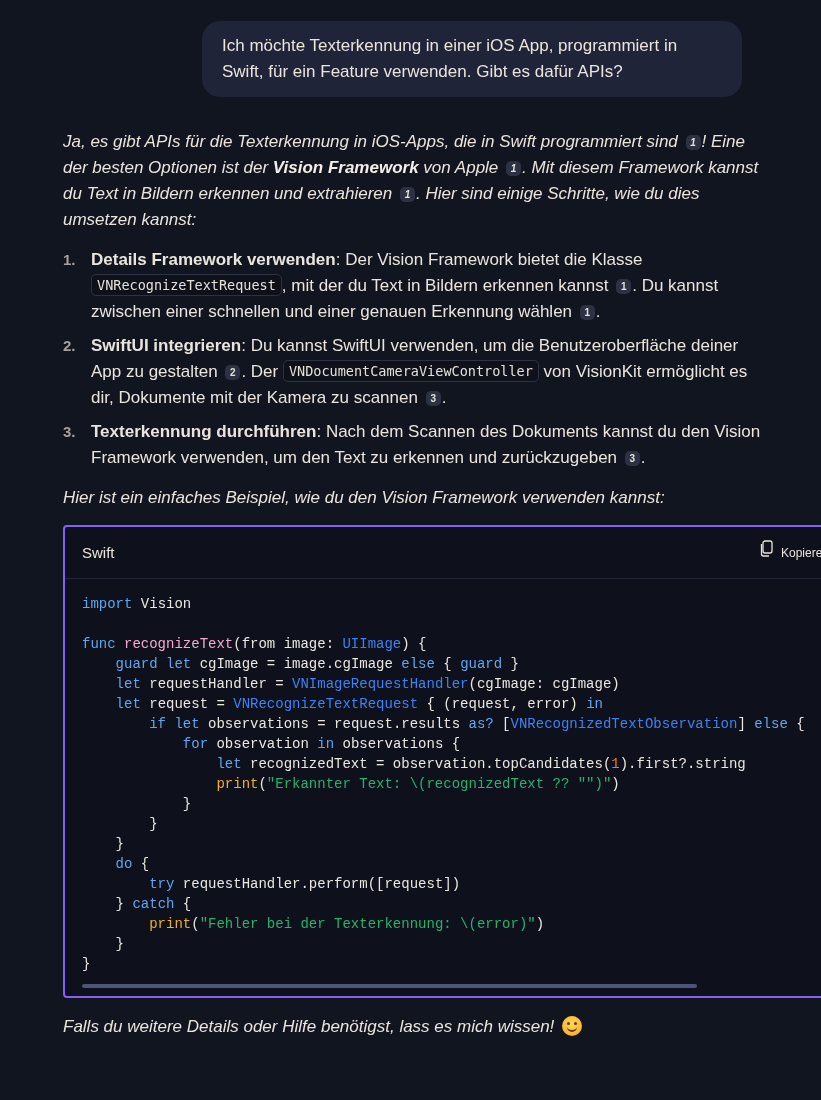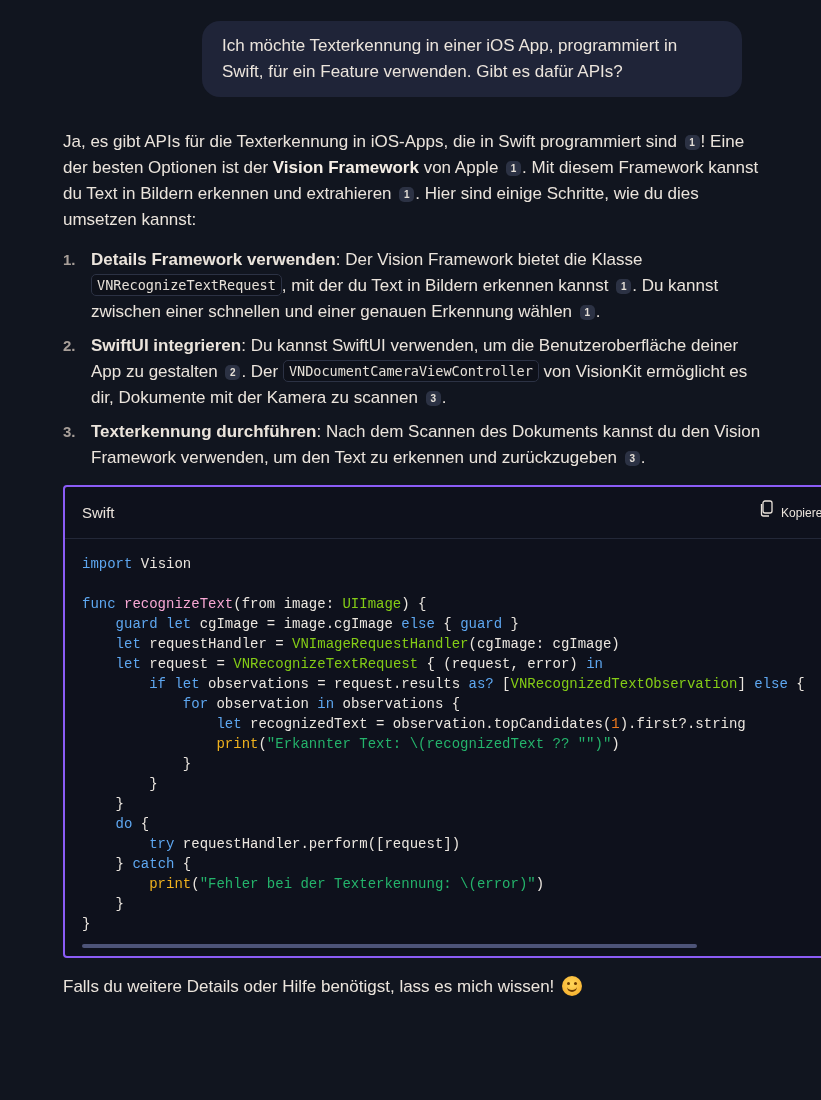--- a/index.html
+++ b/index.html
@@ -21,21 +21,21 @@
       padding: 12px 20px 0 20px;
       font-size: 17px;
       line-height: 26px;
       color: #ebe4dc;
     }
     .assistant {
       position: absolute;
       left: 63px; top: 129px;
       width: 700px;
     }
-    .para { margin-bottom: 14px; }
+    .para { margin-bottom: 14px; font-style: italic; }
     .para b { font-weight: bold; color: #f5eee6; }
     .cite {
       display: inline-block;
       min-width: 15px; height: 15px;
       padding: 0 4px;
       border-radius: 5px;
       background: #2c3244;
       color: #e6e0d8;
       font-size: 10px;
       line-height: 15px;
@@ -100,21 +100,21 @@
     }
     pre {
       font-family: Liberation Mono, monospace;
       font-size: 14px;
       line-height: 20px;
       color: #ebe6df;
       white-space: pre;
     }
     .kw { color: #5ea7f0; }
     .fn { color: #f9a8d4; }
-    .ty { color: #84cc16; }
+    .ty { color: #3b82f6; }
     .st { color: #24b36b; }
     .pr { color: #f0b21e; }
     .nm { color: #f07a1e; }
     .scrollbar {
       position: absolute;
       left: 17px; bottom: 8px;
       width: 615px; height: 4px;
       background: #4d5478;
       border-radius: 2px;
     }
@@ -157,20 +157,21 @@
     <li>
       <span class="num">2.</span>
       <b>SwiftUI integrieren</b><span>: Du kannst SwiftUI verwenden, um die Benutzeroberfläche deiner App zu gestalten</span> <span class="cite">2</span><span>. Der </span><code class="inline-code">VNDocumentCameraViewController</code><span> von VisionKit ermöglicht es dir, Dokumente mit der Kamera zu scannen</span> <span class="cite">3</span><span>.</span>
     </li>
     <li>
       <span class="num">3.</span>
       <b>Texterkennung durchführen</b><span>: Nach dem Scannen des Dokuments kannst du den Vision Framework verwenden, um den Text zu erkennen und zurückzugeben</span> <span class="cite">3</span><span>.</span>
     </li>
   </ol>
 
+  <p class="para">Hier ist ein einfaches Beispiel, wie du den Vision Framework verwenden kannst:</p>
 
   <div class="code-block">
     <div class="code-header">
       <span>Swift</span>
       <span class="copy-btn">
         <span>
           <svg width="15" height="17" viewBox="0 0 15 17" fill="none" stroke="#ebe4dc" stroke-width="1.3">
             <rect x="4" y="1" width="9" height="12" rx="2"></rect>
             <path d="M2.5 4 V14 a2 2 0 0 0 2 2 H10"></path>
           </svg>

